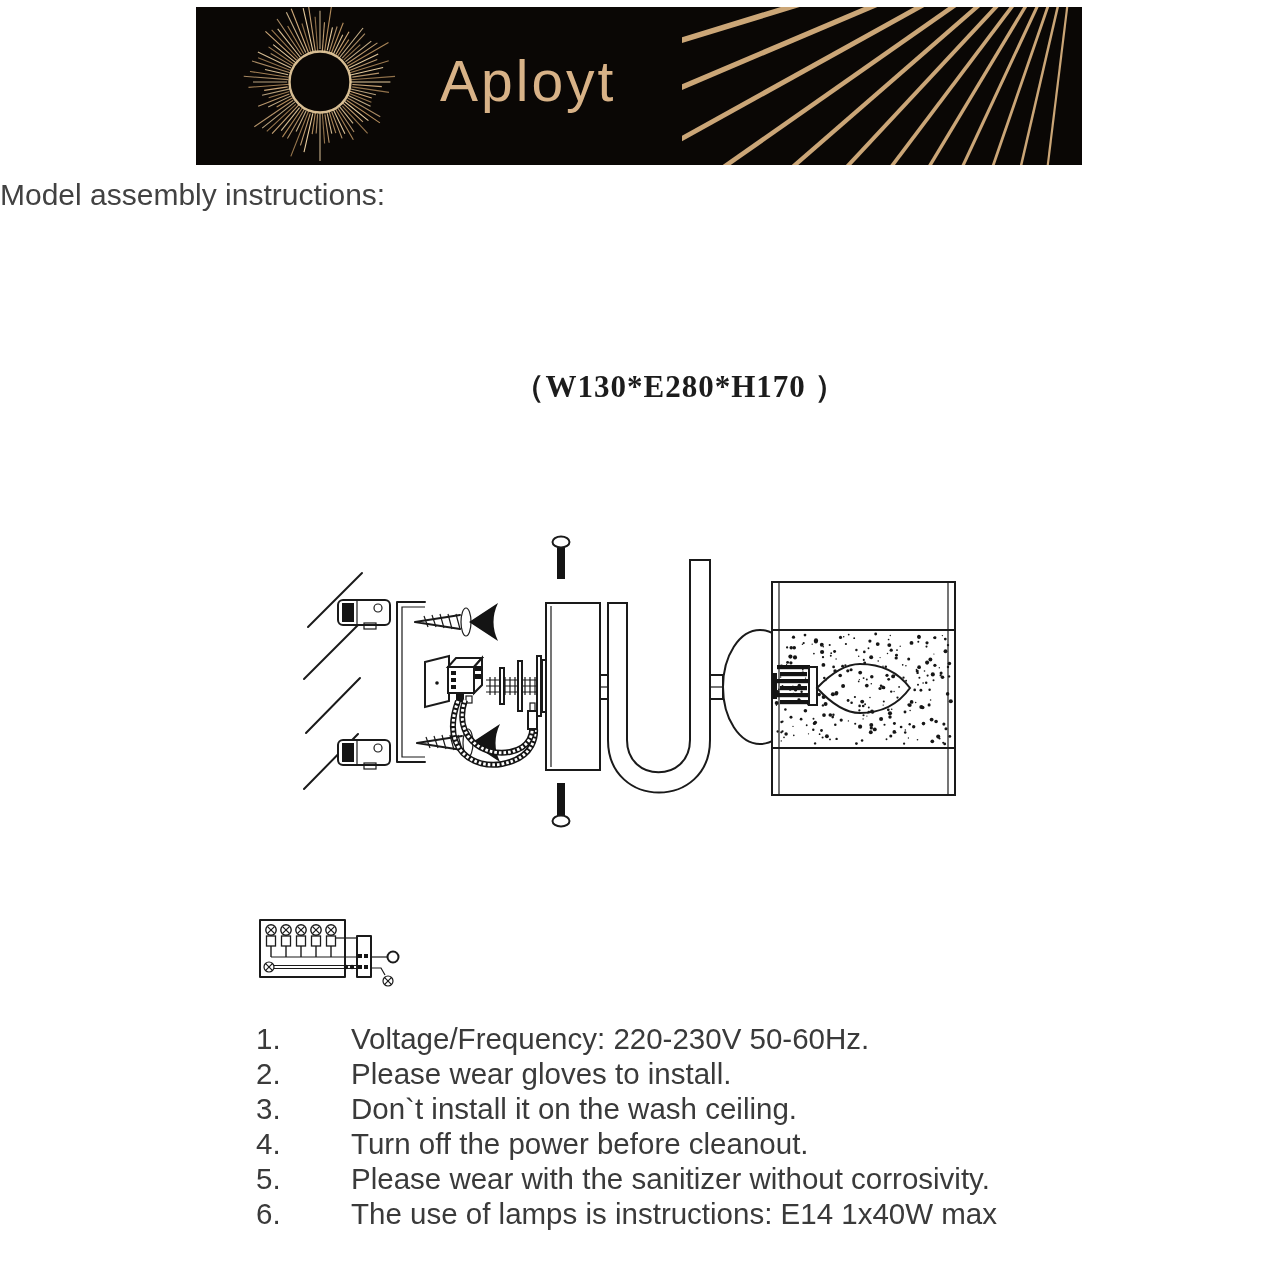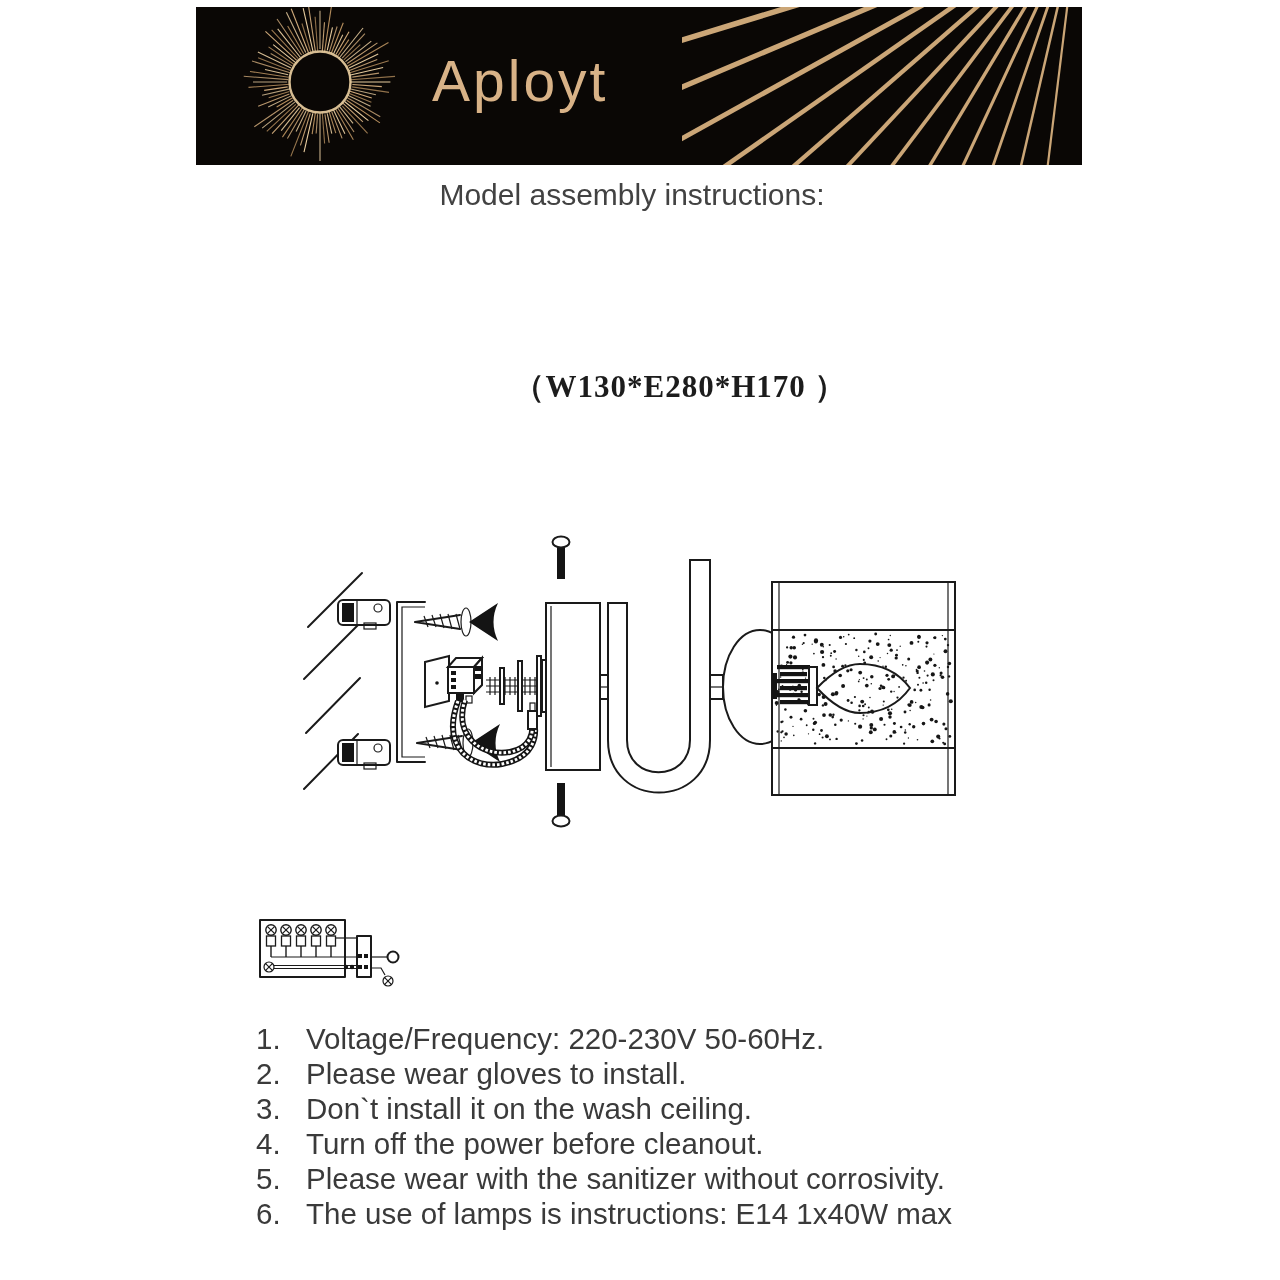--- a/index.html
+++ b/index.html
@@ -7,42 +7,42 @@
     width:1280px;height:1280px;background:#ffffff;position:relative;
     font-family:"Liberation Sans",sans-serif;overflow:hidden;
   }
   .banner{
     position:absolute;left:196px;top:7px;width:886px;height:158px;
     background:#0a0705;overflow:hidden;
   }
   .logo-svg{position:absolute;left:42px;top:-7px;width:164px;height:164px;}
   .rays-svg{position:absolute;right:0;top:0;width:400px;height:158px;}
   .brand-name{
-    position:absolute;left:236px;top:44px;font-size:57px;line-height:60px;
+    position:absolute;left:244px;top:44px;font-size:57px;line-height:60px;
     font-weight:300;letter-spacing:3px;color:#d8b287;
     font-family:"Liberation Sans",sans-serif;
   }
   .title-block{
-    position:absolute;left:0;top:176px;width:1264px;text-align:center;
+    position:absolute;left:0;top:176px;width:1264px;
     font-size:30px;line-height:38px;color:#424242;
   }
   .dimensions{
     position:absolute;left:0;top:366px;width:1280px;text-align:center;
     font-family:"Liberation Serif","DejaVu Serif",serif;font-weight:600;
     font-size:31px;color:#1c1c1c;letter-spacing:1px;margin-left:40px;
   }
   .assembly{position:absolute;left:290px;top:515px;width:680px;height:345px;}
   .wiring{position:absolute;left:250px;top:910px;width:180px;height:95px;}
   .instructions{
     position:absolute;left:256px;top:1021px;width:860px;
     font-size:29.5px;color:#3a3a3a;
   }
   .inst-row{display:flex;height:35px;line-height:35px;}
   .inst-num{width:50px;flex:0 0 50px;}
-  .inst-text{flex:1;white-space:nowrap;}
+  .inst-text{flex:1;white-space:nowrap;margin-left:45px;}
   svg .ln{stroke:#1a1a1a;fill:none;stroke-width:2;stroke-linecap:round;stroke-linejoin:round;}
   svg .thin{stroke:#1a1a1a;fill:none;stroke-width:1.2;}
   svg .wht{fill:#ffffff;stroke:#1a1a1a;stroke-width:2;}
   svg .blk{fill:#141414;stroke:none;}
 </style>
 </head>
 <body>
 
 <div class="banner">
   <svg class="logo-svg" id="sunburst" viewBox="-82 -82 164 164">

